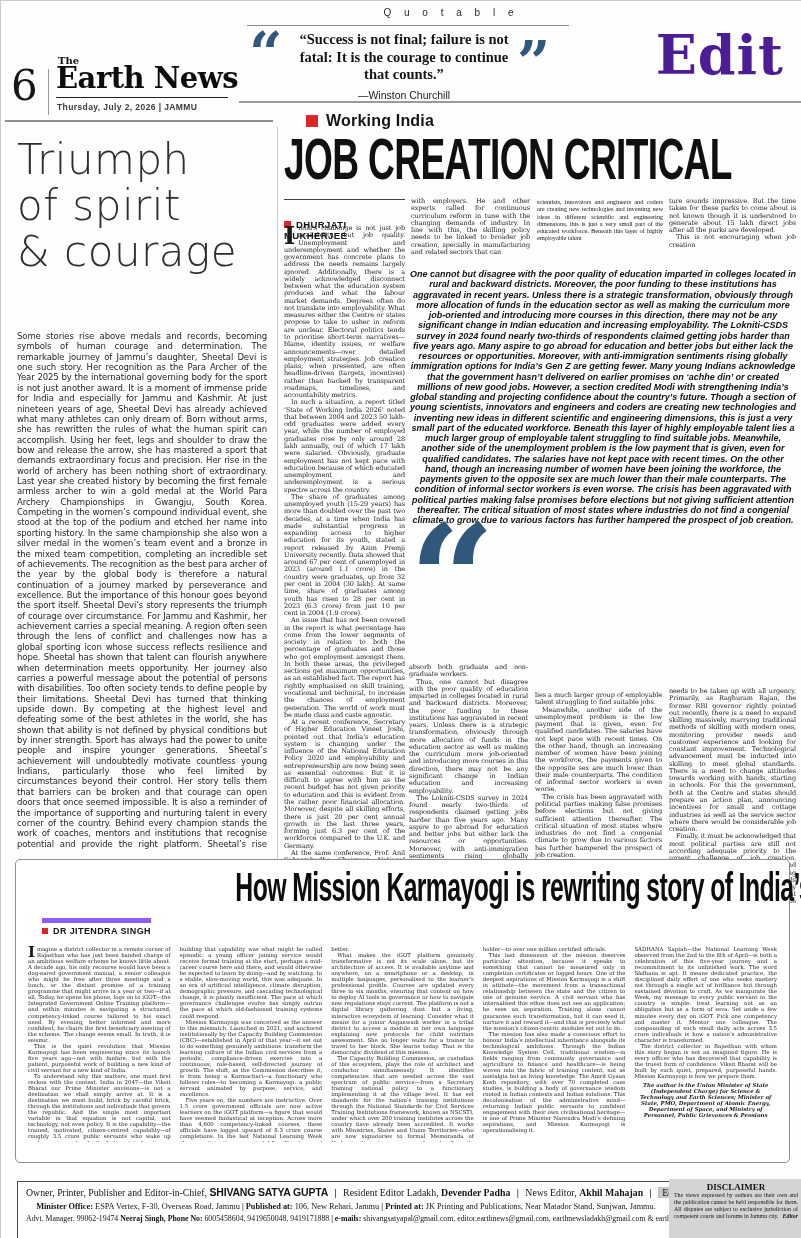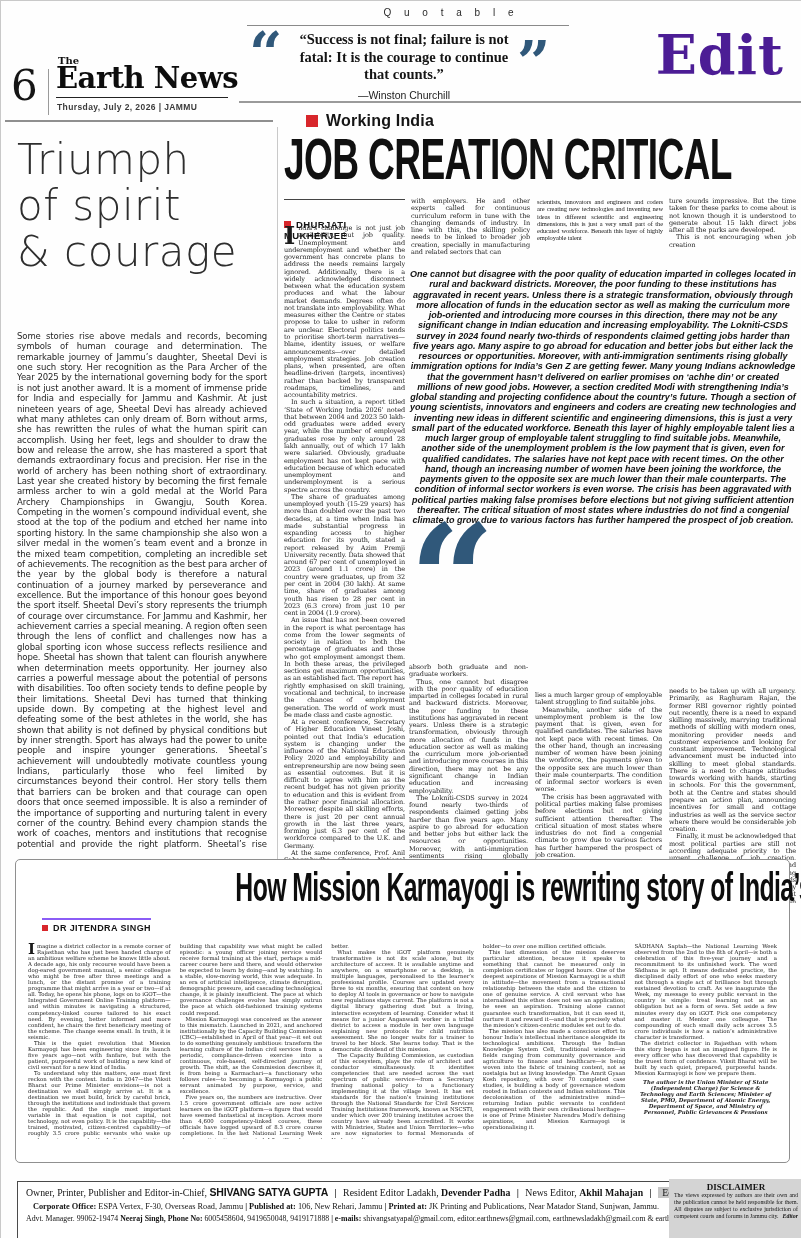--- a/index.html
+++ b/index.html
@@ -148,21 +148,21 @@
     </div>
   <div class="abs news-col" style="left:668px;top:663px;width:127px;height:215px;margin-top:24px;">
       <p class="first">needs to be taken up with all urgency. Primarily, as Raghuram Rajan, the former RBI governor rightly pointed out recently, there is a need to expand skilling massively, marrying traditional methods of skilling with modern ones, monitoring provider needs and customer experience and looking for constant improvement. Technological advancement must be inducted into skilling to meet global standards. There is a need to change attitudes towards working with hands, starting in schools. For this the government, both at the Centre and states should prepare an action plan, announcing incentives for small and cottage industries as well as the service sector where there would be considerable job creation.</p>
       <p>Finally, it must be acknowledged that most political parties are still not according adequate priority to the urgent challenge of job creation. Prolonged unemployment and underemployment—particularly among the youth—carry within them the seeds of deep social unrest. Such unrest may not always be immediately visible, but its gradual accumulation can eventually trigger a situation that becomes difficult to manage or contain. Ignoring this reality risks not only economic stagnation but also a serious strain on social stability and public trust.—INFA</p>
     </div>
 
   <div class="abs bottom-box" style="left:14px;top:858px;width:773px;height:302px;">
     <div class="bottom-headwrap" style="margin-top:6px;">
       <span class="bottom-head">How Mission Karmayogi is rewriting story of India’s governance</span>
     </div>
-    <div class="byline2" style="margin:10px 0 0 26px;border-top:2px solid #8b5cf6;display:inline-block;padding-top:3px;margin-left:26px;">
+    <div class="byline2" style="margin:10px 0 0 26px;border-top:5px solid #8b5cf6;display:inline-block;padding-top:3px;margin-left:26px;">
       <span class="sq"></span><span>DR JITENDRA SINGH</span>
     </div>
     <div class="bottom-cols" style="margin:8px 12px 0 12px;height:196px;">
       <div class="bcol dc2">
           <p class="first">Imagine a district collector in a remote corner of Rajasthan who has just been handed charge of an ambitious welfare scheme he knows little about. A decade ago, his only recourse would have been a dog-eared government manual, a senior colleague who might be free after three meetings and a lunch, or the distant promise of a training programme that might arrive in a year or two—if at all. Today, he opens his phone, logs on to iGOT—the Integrated Government Online Training platform—and within minutes is navigating a structured, competency-linked course tailored to his exact need. By evening, better informed and more confident, he chairs the first beneficiary meeting of the scheme. The change seems small. In truth, it is seismic.</p>
           <p>This is the quiet revolution that Mission Karmayogi has been engineering since its launch five years ago—not with fanfare, but with the patient, purposeful work of building a new kind of civil servant for a new kind of India.</p>
           <p>To understand why this matters, one must first reckon with the context. India in 2047—the Viksit Bharat our Prime Minister envisions—is not a destination we shall simply arrive at. It is a destination we must build, brick by careful brick, through the institutions and individuals that govern the republic. And the single most important variable in that equation is not capital, not technology, not even policy. It is the capability—the trained, motivated, citizen-centred capability—of roughly 3.5 crore public servants who wake up each morning and make the Indian state function.</p>
         </div>
       <div class="bcol">
           <p class="first">building that capability was what might be called episodic: a young officer joining service would receive formal training at the start, perhaps a mid-career course here and there, and would otherwise be expected to learn by doing—and by watching. In a stable, slow-moving world, this was adequate. In an era of artificial intelligence, climate disruption, demographic pressure, and cascading technological change, it is plainly insufficient. The pace at which governance challenges evolve has simply outrun the pace at which old-fashioned training systems could respond.</p>
@@ -193,21 +193,21 @@
       <span class="f-sep">|</span>
       <span>Resident Editor Ladakh,</span>
       <b>Devender Padha</b>
       <span class="f-sep">|</span>
       <span>News Editor,</span>
       <b>Akhil Mahajan</b>
       <span class="f-sep">|</span>
       <span class="f-hl"><span>Editor Overseas,</span>&nbsp;<b>Sahil Rasgotra</b></span>
     </div>
     <div class="f-line2">
-      <b>Corporate Office:</b>
+      <b>Minister Office:</b>
       <span>ESPA Vertex, F-30, Overseas Road, Jammu</span>
       <b>|</b>
       <b>Published at:</b>
       <span>106, New Rehari, Jammu</span>
       <b>|</b>
       <b>Printed at:</b>
       <span>JK Printing and Publications, Near Matador Stand, Sunjwan, Jammu.</span>
     </div>
     <div class="f-line3">
       <span>Advt. Manager. 99062-19474</span>

